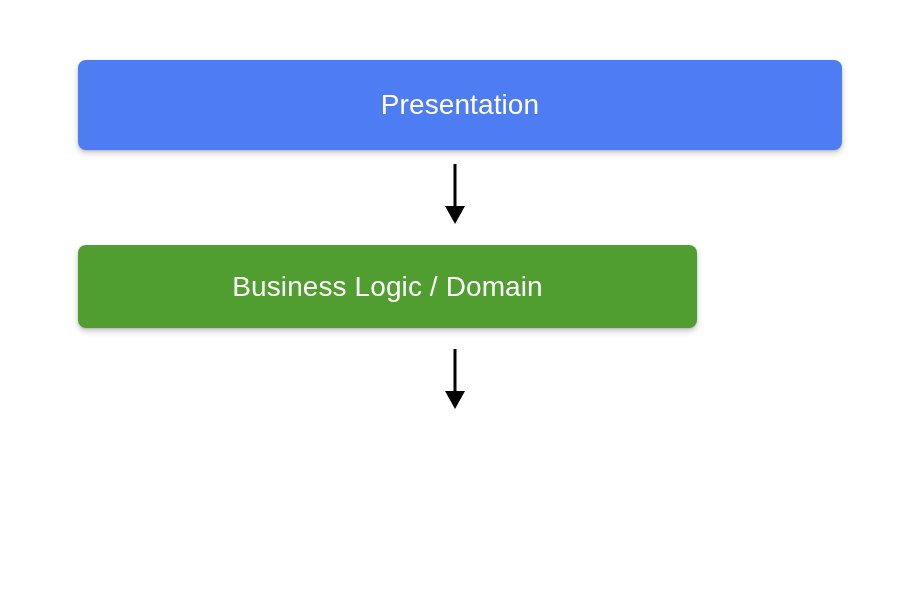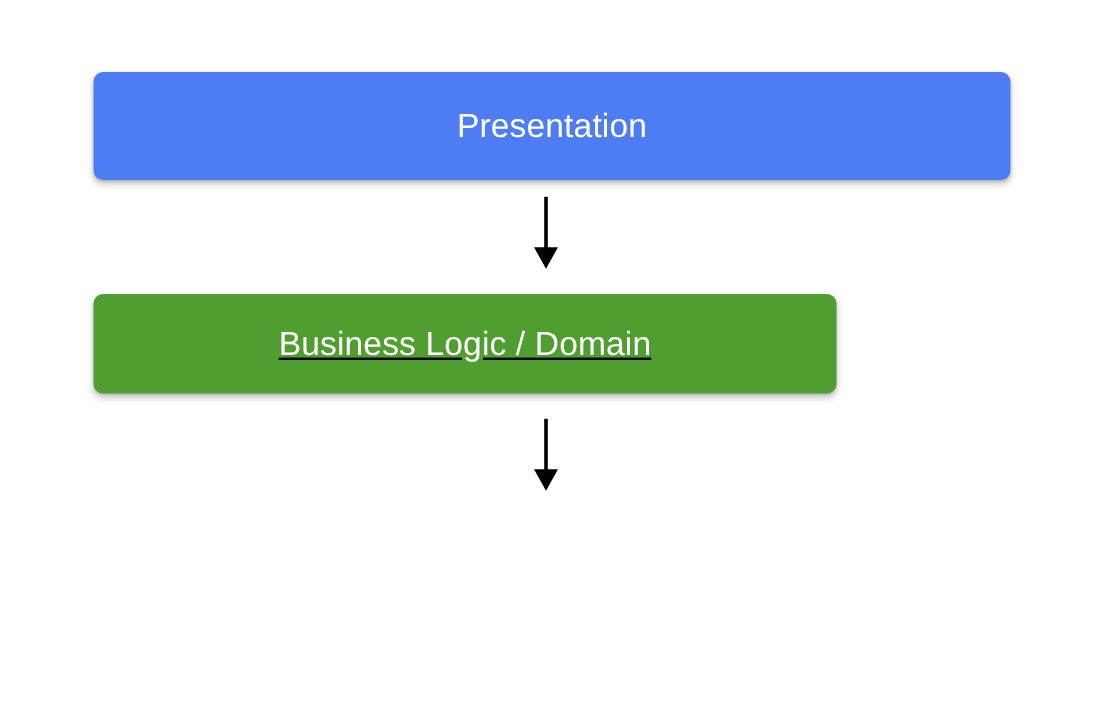--- a/index.html
+++ b/index.html
@@ -46,21 +46,20 @@
     width: 764px;
     height: 90px;
     background: #4d7cf3;
   }
   #node-business-logic {
     left: 78px;
     top: 245px;
     width: 619px;
     height: 83px;
     background: #4f9e2f;
-    text-decoration: underline;
   }
   #node-data-access {
     left: 74px;
     top: 425px;
     width: 763px;
     height: 90px;
     background: #3f9a9c;
   }
   .flow-arrow {
     position: absolute;

